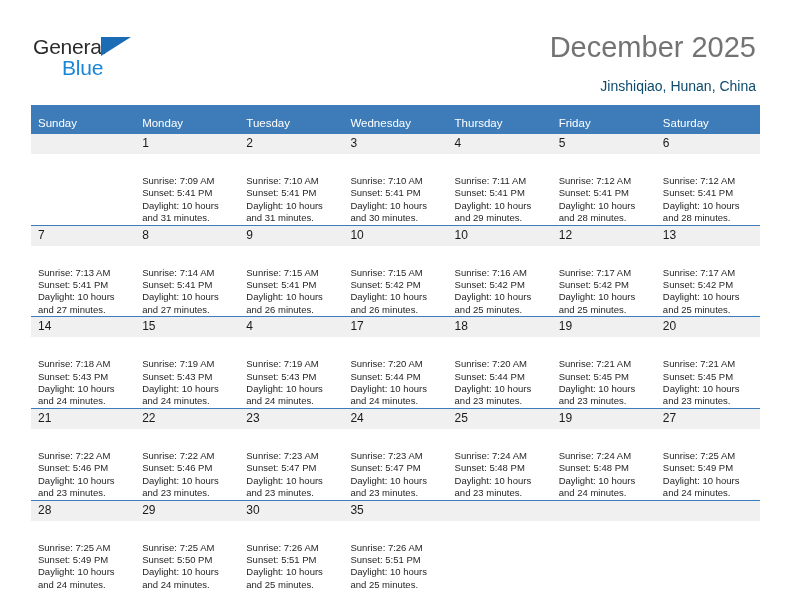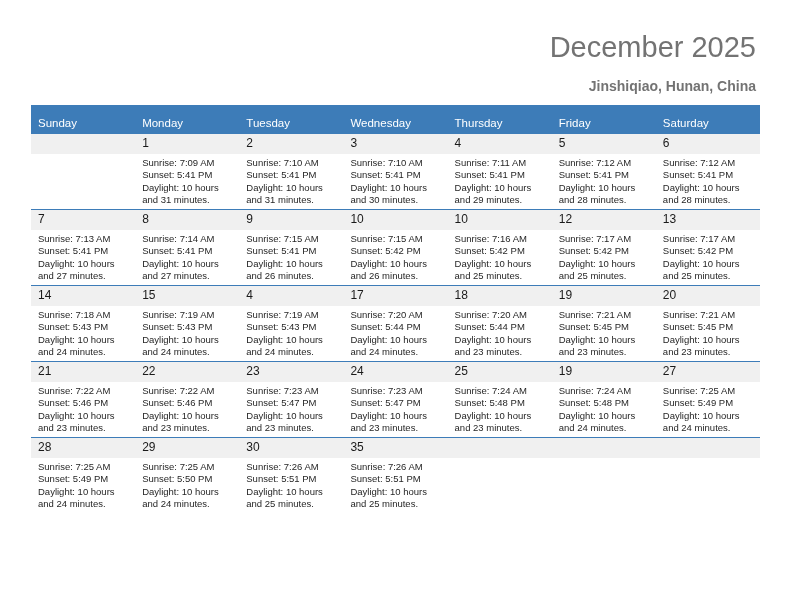--- a/index.html
+++ b/index.html
@@ -38,22 +38,22 @@
     letter-spacing:-0.2px;
   }
   .title{
     position:absolute;right:36px;top:30px;
     font-size:29px;line-height:34px;color:#737373;
     text-align:right;white-space:nowrap;
     font-weight:normal;
   }
   .subtitle{
     position:absolute;right:36px;top:78px;
-    font-size:14px;line-height:16px;color:#737373;
-    text-align:right;white-space:nowrap;font-weight:bold;
+    font-size:14px;line-height:16px;color:#0c4a6e;
+    text-align:right;white-space:nowrap;
   }
 
   
   .cal{
     position:absolute;left:31px;top:105px;
     width:729px;
     border-collapse:collapse;
     table-layout:fixed;
   }
   .cal th{
@@ -80,35 +80,40 @@
     background:#f0f0f0;
     font-size:12px;
     line-height:15px;
     padding:2px 0 3px 7px;
     color:#1a1a1a;
     min-height:15px;
   }
   .daynum.empty{background:#f0f0f0;color:transparent;}
   .info{
     display:block;
-    padding:3px 5px 0 7px;
+    padding:21px 5px 0 7px;
     font-size:9.5px;
     line-height:12.4px;
     color:#262626;
   }
   .info span{display:block;}
   .info .dl{white-space:normal;}
 </style>
 </head>
 <body>
 
 <div class="page">
 
   <div class="top">
 
+    <div class="logo">
+      <div class="logo-general">General</div>
+      <div class="logo-tri"></div>
+      <div class="logo-blue">Blue</div>
+    </div>
 
     <div class="title">December 2025</div>
     <div class="subtitle">Jinshiqiao, Hunan, China</div>
   </div>
 
   <table class="cal">
     <thead>
       <tr>
         <th>Sunday</th>
         <th>Monday</th>

